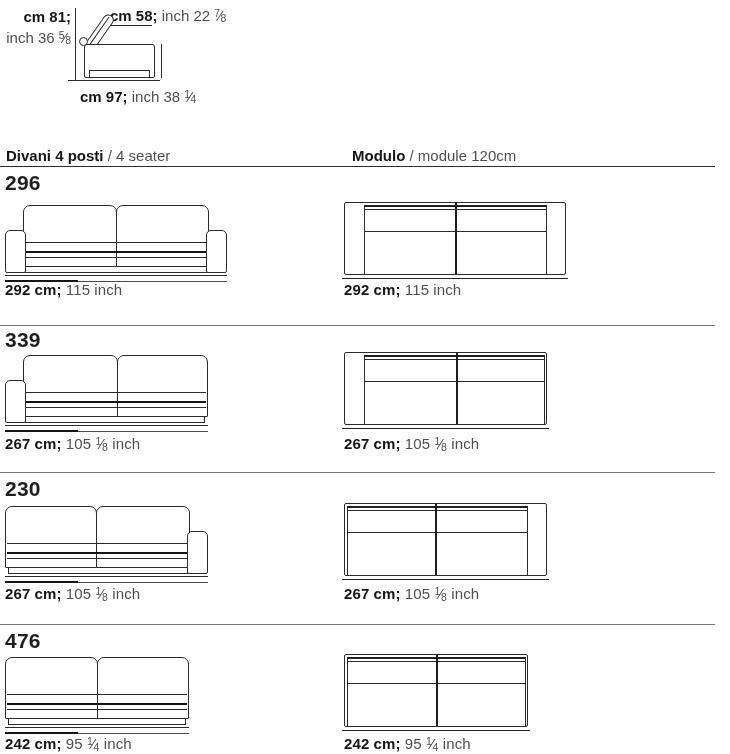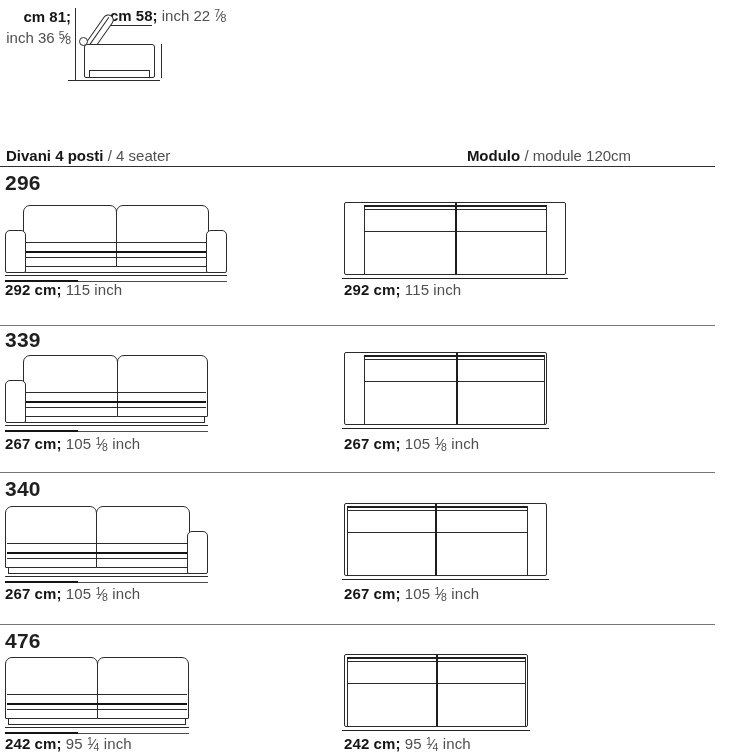--- a/index.html
+++ b/index.html
@@ -39,27 +39,31 @@
     <div class="ln" style="left:161px;top:44px;width:1px;height:34px;background:#2b2b2b"></div>
 
     <div class="sv-label" style="left:0;top:8px;width:71px;text-align:right">
       <span class="b">cm 81;</span><br>
       <span class="g fx">inch 36 <span class="fr"><sup>5</sup><span class="sl">⁄</span><sub>8</sub></span></span>
     </div>
     <div class="sv-label" style="left:110px;top:4px">
       <span class="b">cm 58;</span>
       <span class="g fx">inch 22 <span class="fr"><sup>7</sup><span class="sl">⁄</span><sub>8</sub></span></span>
     </div>
+    <div class="sv-label" style="left:80px;top:85px">
+      <span class="b">cm 97;</span>
+      <span class="g fx">inch 38 <span class="fr"><sup>1</sup><span class="sl">⁄</span><sub>4</sub></span></span>
+    </div>
   </div>
 
   <div class="hdr" style="left:6px">
     <span class="b">Divani 4 posti</span>
     <span class="g">/ 4 seater</span>
   </div>
-  <div class="hdr" style="left:374px;width:350px;text-align:center">
+  <div class="hdr" style="left:352px;width:350px;text-align:left">
     <span class="b">Modulo</span>
     <span class="g">/ module 120cm</span>
   </div>
   <div class="hdr-underline"></div>
 
   <div class="mnum" style="top:171px">296</div>
   <div class="draw" style="left: 5px; top: 205px; height: 72px; width: 222px;">
       <div class="ln" style="left: 3px; top: 61px; width: 216px; height: 7px; border: 1px solid rgb(43, 43, 43); background: rgb(255, 255, 255); z-index: 0;"></div>
       <div class="ln" style="left: 18px; top: 0px; width: 94px; height: 62px; border: 1px solid rgb(43, 43, 43); border-radius: 7px 7px 1px 1px; background: rgb(255, 255, 255); z-index: 1;"></div>
       <div class="ln" style="left: 111px; top: 0px; width: 93px; height: 62px; border: 1px solid rgb(43, 43, 43); border-radius: 7px 7px 1px 1px; background: rgb(255, 255, 255); z-index: 1;"></div>
@@ -118,21 +122,21 @@
       <div class="ln" style="left: 20px; top: 29px; width: 180px; height: 1px; background: rgb(43, 43, 43);"></div>
       <div class="ln" style="left: 112px; top: 1px; width: 2px; height: 71px; background: rgb(29, 29, 29);"></div>
       <div class="ln" style="left: -2px; top: 76px; width: 207px; height: 1px; background: rgb(34, 34, 34);"></div>
     </div>
   <div class="dlabel" style="left:344px;top:435px">
     <span class="b">267 cm;</span>
     <span class="g fx">105 <span class="fr"><sup>1</sup><span class="sl">⁄</span><sub>8</sub></span> inch</span>
   </div>
 
   <div class="rule" style="top:472px"></div>
-  <div class="mnum" style="top:477px">340</div>
+  <div class="mnum" style="top:477px">230</div>
   <div class="draw" style="left: 5px; top: 506px; height: 72px; width: 203px;">
       <div class="ln" style="left: 3px; top: 61px; width: 197px; height: 7px; border: 1px solid rgb(43, 43, 43); background: rgb(255, 255, 255); z-index: 0;"></div>
       <div class="ln" style="left: 0px; top: 0px; width: 92px; height: 62px; border: 1px solid rgb(43, 43, 43); border-radius: 7px 7px 1px 1px; background: rgb(255, 255, 255); z-index: 1;"></div>
       <div class="ln" style="left: 91px; top: 0px; width: 94px; height: 62px; border: 1px solid rgb(43, 43, 43); border-radius: 7px 7px 1px 1px; background: rgb(255, 255, 255); z-index: 1;"></div>
       <div class="ln" style="left: 2px; top: 37px; width: 181px; height: 1px; background: rgb(43, 43, 43); z-index: 2;"></div>
       <div class="ln" style="left: 2px; top: 46px; width: 181px; height: 2px; background: rgb(20, 20, 20); z-index: 2;"></div>
       <div class="ln" style="left: 2px; top: 52px; width: 181px; height: 1px; background: rgb(43, 43, 43); z-index: 2;"></div>
       <div class="ln" style="right: 0px; top: 25px; width: 21px; height: 43px; border: 1px solid rgb(43, 43, 43); border-radius: 5px 5px 2px 2px; background: rgb(255, 255, 255); z-index: 3;"></div>
       <div class="ln" style="left: 0px; top: 70px; width: 203px; height: 1px; background: rgb(43, 43, 43); z-index: 4;"></div>
       <div class="ln" style="left: 0px; top: 76px; width: 203px; height: 1px; background: rgb(74, 74, 74); z-index: 4;"></div>

